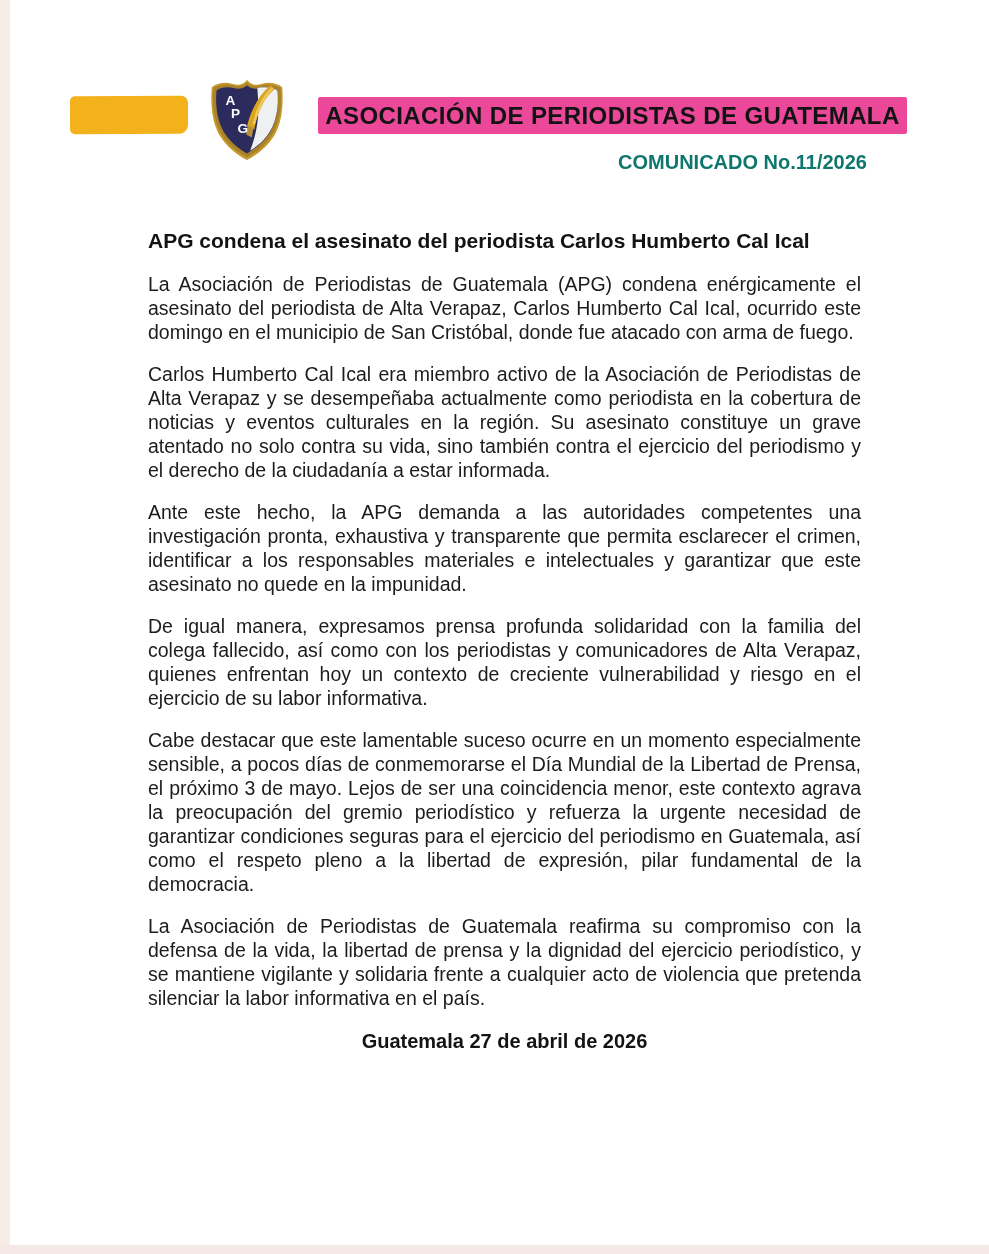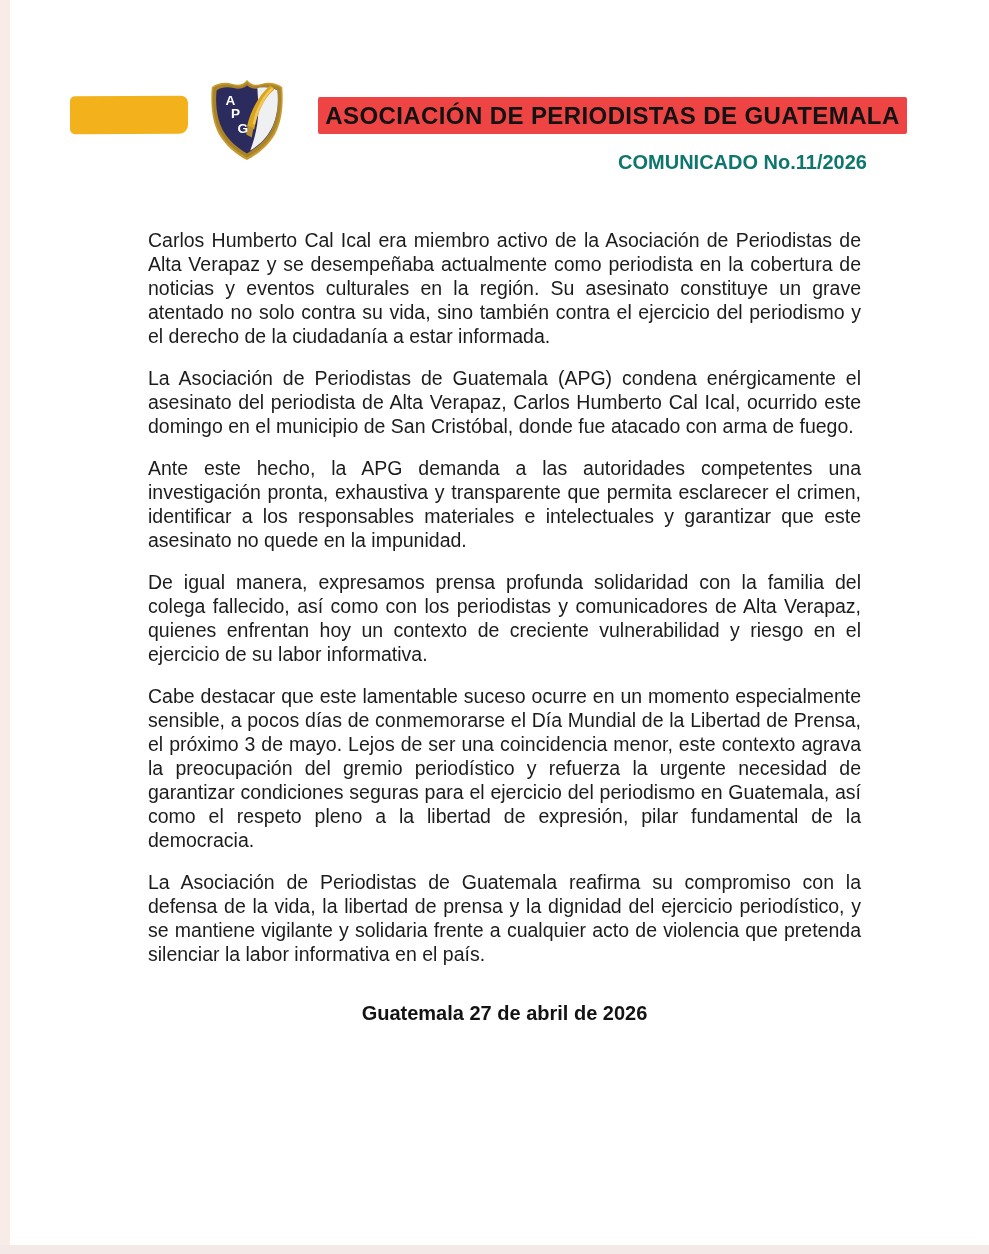--- a/index.html
+++ b/index.html
@@ -41,21 +41,21 @@
   .logo-wrap {
     position: absolute;
     left: 207px; top: 77px;
     width: 80px; height: 86px;
   }
   .logo-wrap svg { width: 100%; height: 100%; display: block; }
   .banner {
     position: absolute;
     left: 318px; top: 97px;
     width: 589px; height: 37px;
-    background: #ef4444;
+    background: #ec4899;
     border-radius: 2px;
     display: flex;
     align-items: center;
     justify-content: center;
   }
   .banner-text {
     font-weight: bold;
     font-size: 24px;
     color: #131313;
     letter-spacing: 0.4px;
@@ -85,21 +85,21 @@
     white-space: nowrap;
     color: #131313;
   }
   .content p.body-par {
     font-size: 19.5px;
     line-height: 24px;
     text-align: justify;
     margin: 0 0 18px 0;
   }
   .dateline {
-    margin-top: 36px;
+    margin-top: 20px;
     text-align: center;
     font-weight: bold;
     font-size: 20px;
     color: #131313;
   }
   .logo-letter {
     font-family: "Liberation Sans", sans-serif;
     font-weight: bold;
     fill: #ffffff;
   }
@@ -136,23 +136,24 @@
     </div>
 
     <div class="banner">
       <span class="banner-text">ASOCIACIÓN DE PERIODISTAS DE GUATEMALA</span>
     </div>
 
     <div class="comunicado">COMUNICADO No.11/2026</div>
   </div>
 
   <div class="content">
+    <h1 class="doc-title">APG condena el asesinato del periodista Carlos Humberto Cal Ical</h1>
 
+    <p class="body-par">La Asociación de Periodistas de Guatemala (APG) condena enérgicamente el asesinato del periodista de Alta Verapaz, Carlos Humberto Cal Ical, ocurrido este domingo en el municipio de San Cristóbal, donde fue atacado con arma de fuego.</p>
     <p class="body-par">Carlos Humberto Cal Ical era miembro activo de la Asociación de Periodistas de Alta Verapaz y se desempeñaba actualmente como periodista en la cobertura de noticias y eventos culturales en la región. Su asesinato constituye un grave atentado no solo contra su vida, sino también contra el ejercicio del periodismo y el derecho de la ciudadanía a estar informada.</p>
-    <p class="body-par">La Asociación de Periodistas de Guatemala (APG) condena enérgicamente el asesinato del periodista de Alta Verapaz, Carlos Humberto Cal Ical, ocurrido este domingo en el municipio de San Cristóbal, donde fue atacado con arma de fuego.</p>
     <p class="body-par">Ante este hecho, la APG demanda a las autoridades competentes una investigación pronta, exhaustiva y transparente que permita esclarecer el crimen, identificar a los responsables materiales e intelectuales y garantizar que este asesinato no quede en la impunidad.</p>
     <p class="body-par">De igual manera, expresamos prensa profunda solidaridad con la familia del colega fallecido, así como con los periodistas y comunicadores de Alta Verapaz, quienes enfrentan hoy un contexto de creciente vulnerabilidad y riesgo en el ejercicio de su labor informativa.</p>
     <p class="body-par">Cabe destacar que este lamentable suceso ocurre en un momento especialmente sensible, a pocos días de conmemorarse el Día Mundial de la Libertad de Prensa, el próximo 3 de mayo. Lejos de ser una coincidencia menor, este contexto agrava la preocupación del gremio periodístico y refuerza la urgente necesidad de garantizar condiciones seguras para el ejercicio del periodismo en Guatemala, así como el respeto pleno a la libertad de expresión, pilar fundamental de la democracia.</p>
     <p class="body-par">La Asociación de Periodistas de Guatemala reafirma su compromiso con la defensa de la vida, la libertad de prensa y la dignidad del ejercicio periodístico, y se mantiene vigilante y solidaria frente a cualquier acto de violencia que pretenda silenciar la labor informativa en el país.</p>
 
     <div class="dateline">Guatemala 27 de abril de 2026</div>
   </div>
 </div>
 
 </body></html>

